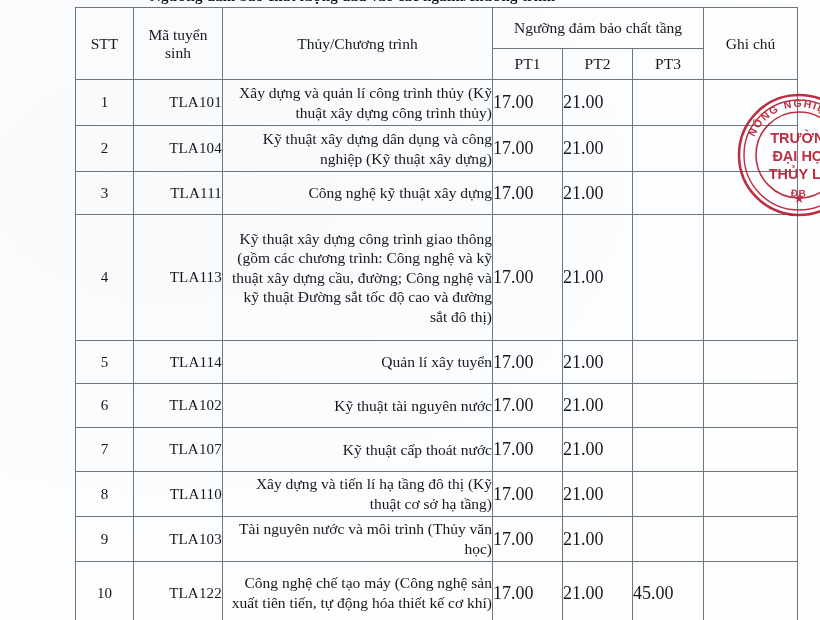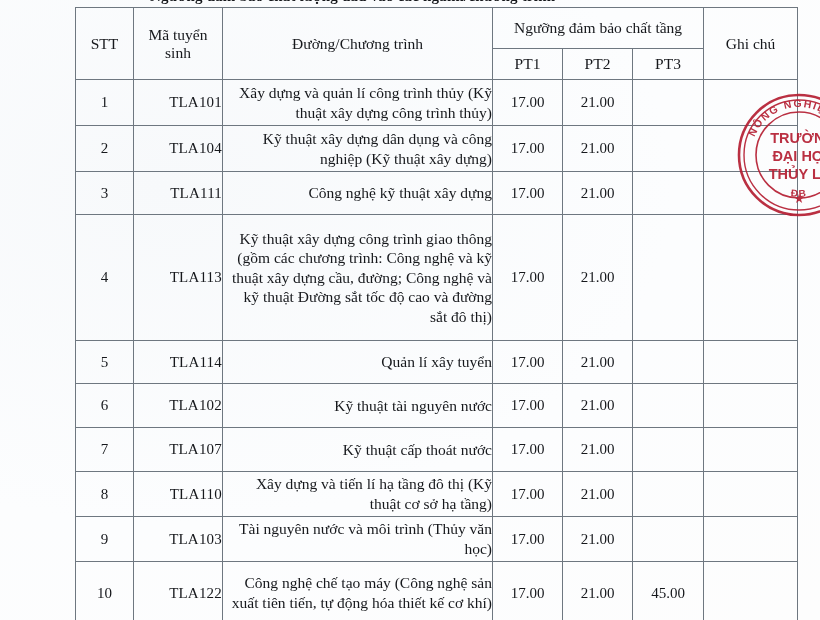--- a/index.html
+++ b/index.html
@@ -74,22 +74,21 @@
     font-size: 15px;
     letter-spacing: .2px;
   }
   td.c-name {
     text-align: right;
     font-size: 15.5px;
     line-height: 1.26;
     padding: 3px 5px 3px 7px;
   }
   td.c-num {
-    text-align: center;
-    font-size: 15px;
+    font-size: 18px;
   }
   td.c-note {
     text-align: center;
     font-size: 15px;
   }
   
   col.w-stt  { width: 58px; }
   col.w-code { width: 89px; }
   col.w-name { width: 270px; }
   col.w-pt1  { width: 70px; }
@@ -130,21 +129,21 @@
       <col class="w-name">
     <col class="w-pt1">
       <col class="w-pt2">
       <col class="w-pt3">
       <col class="w-note">
   </colgroup>
   <thead>
     <tr>
       <th class="hd" rowspan="2" style="height:66px">STT</th>
       <th class="hd" rowspan="2">Mã tuyển sinh</th>
-      <th class="hd" rowspan="2">Đường/Chương trình</th>
+      <th class="hd" rowspan="2">Thủy/Chương trình</th>
       <th class="hd" colspan="3" style="height:40px">Ngưỡng đảm bảo chất tầng</th>
       <th class="hd" rowspan="2">Ghi chú</th>
     </tr>
     <tr>
       <th class="hd sub" style="height:26px">PT1</th>
       <th class="hd sub">PT2</th>
       <th class="hd sub">PT3</th>
     </tr>
   </thead>
   <tbody id="tbody">

